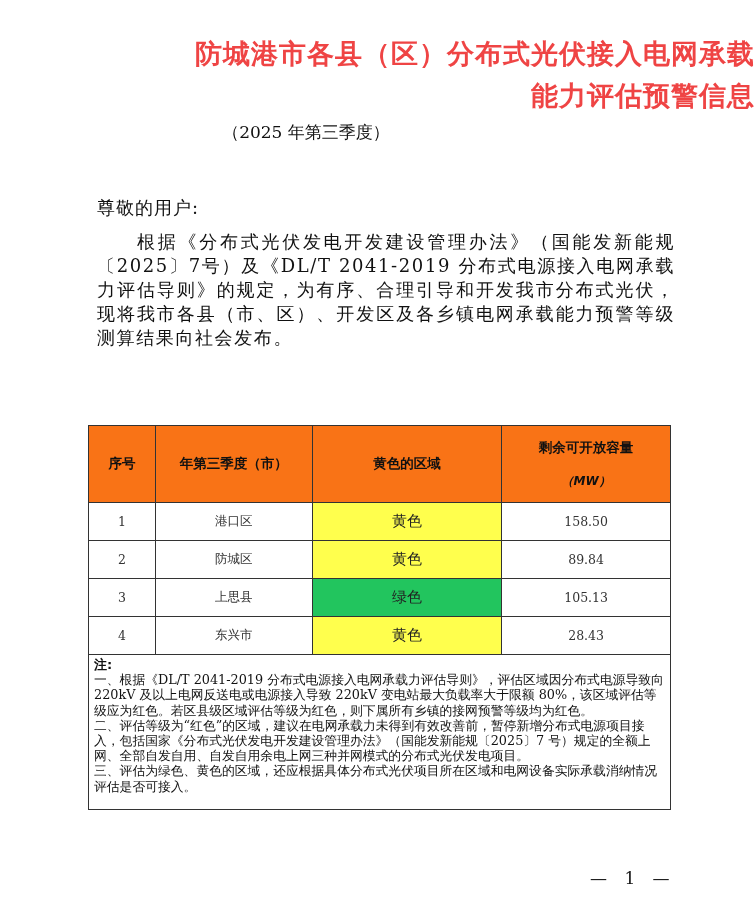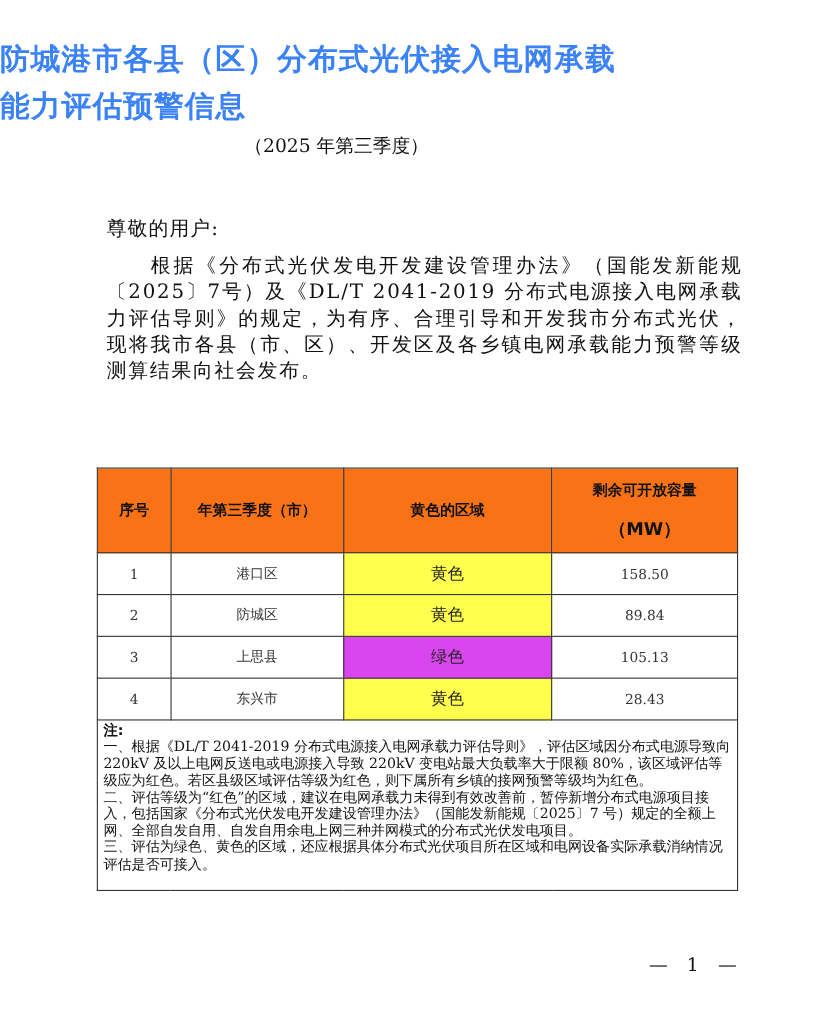--- a/index.html
+++ b/index.html
@@ -1,32 +1,32 @@
 <!DOCTYPE html>
 <html><head>
   <meta charset="utf-8">
   <style>
     html, body { margin: 0; padding: 0; background: #ffffff; }
     body { width: 755px; height: 918px; position: relative; overflow: hidden;
            font-family: "DejaVu Serif", "Liberation Serif", serif; color: #111; }
-    .title { position: absolute; left: 0; width: 755px; text-align: left;
-             font-family: "DejaVu Sans", sans-serif; font-weight: bold; font-size: 27px; letter-spacing: 1px; color: #3b82f6; }
+    .title { position: absolute; left: 0; width: 755px; text-align: right;
+             font-family: "DejaVu Sans", sans-serif; font-weight: bold; font-size: 27px; letter-spacing: 1px; color: #ef4444; }
     .t1 { top: 36px; }
     .t2 { top: 78px; }
     .subtitle { position: absolute; top: 121px; left: 0; width: 612px; text-align: center; font-size: 17px; }
     .greeting { position: absolute; top: 196px; left: 97px; font-size: 18px; letter-spacing: 1px; text-align: center; }
     .body-text { position: absolute; top: 230px; left: 97px; width: 578px; font-size: 18px; line-height: 24px;
                  text-align: justify; letter-spacing: 1.6px; text-indent: 40px; }
     table.main { position: absolute; top: 425px; left: 88px; width: 583px; border-collapse: collapse;
                  font-size: 13px; }
     table.main th, table.main td { border: 1.5px solid #333; text-align: center; vertical-align: middle; padding: 0; }
     table.main th { background: #f97316; font-family: "DejaVu Sans", sans-serif; font-weight: bold; font-size: 13.5px; height: 76px; }
     table.main td { height: 37px; font-size: 12.5px; color: #333; }
     table.main td.level { font-size: 15px; color: #222; }
-    .unit { display: block; margin-top: 16px; font-size: 16px; }
+    .unit { display: block; margin-top: 16px; font-size: 12px; font-style: italic; }
     td.notes { text-align: left !important; vertical-align: top !important; padding: 2px 4px 0 5px !important;
                height: 152px !important; font-size: 12.8px !important; line-height: 15.2px; color: #111 !important; }
     .notes-head { font-family: "DejaVu Sans", sans-serif; font-weight: bold; font-size: 13px; }
     .page-num { position: absolute; top: 868px; left: 590px; font-size: 17px; letter-spacing: 6px; }
   </style>
 </head>
 <body>
 
 <div class="title t1">防城港市各县（区）分布式光伏接入电网承载</div>
 <div class="title t2">能力评估预警信息</div>
@@ -62,21 +62,21 @@
     </tr>
     <tr>
       <td>2</td>
       <td>防城区</td>
       <td class="level" style="background:#ffff4d">黄色</td>
       <td>89.84</td>
     </tr>
     <tr>
       <td>3</td>
       <td>上思县</td>
-      <td class="level" style="background:#d946ef">绿色</td>
+      <td class="level" style="background:#22c55e">绿色</td>
       <td>105.13</td>
     </tr>
     <tr>
       <td>4</td>
       <td>东兴市</td>
       <td class="level" style="background:#ffff4d">黄色</td>
       <td>28.43</td>
     </tr>
     <tr>
       <td class="notes" colspan="4">

